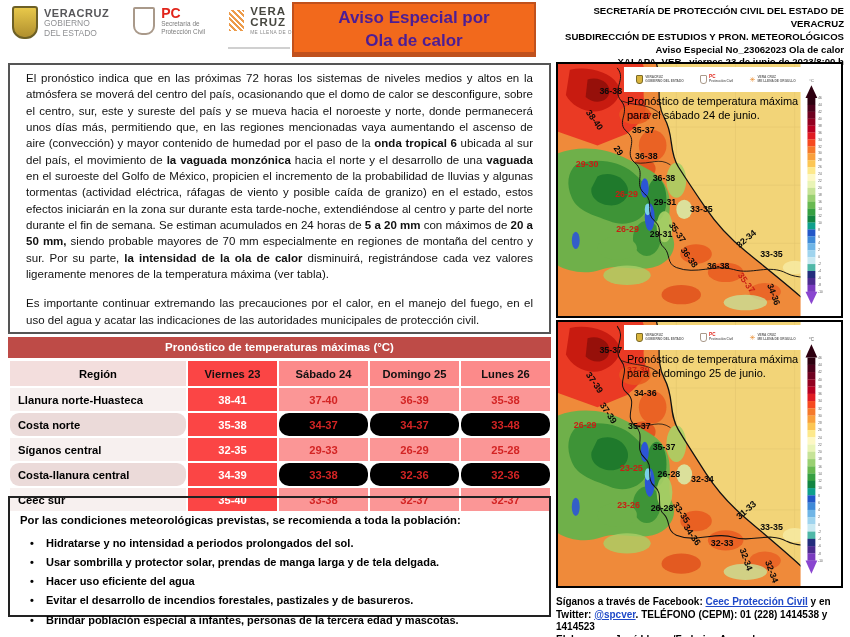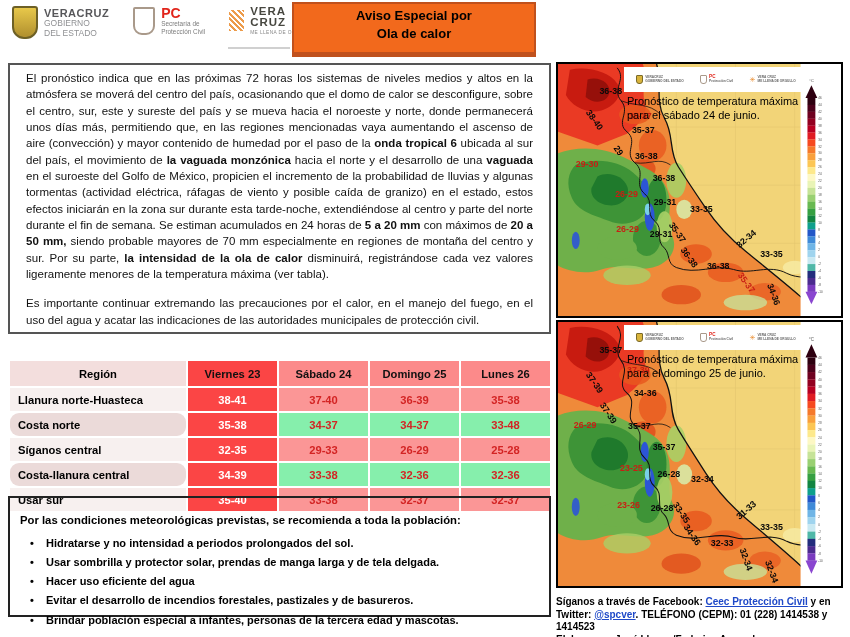--- a/index.html
+++ b/index.html
@@ -12,41 +12,41 @@
   .gov-l1{font-size:11px;font-weight:bold;color:#57575a;letter-spacing:.5px;line-height:1.1;}
   .gov-l2{font-size:8.5px;color:#8f9093;line-height:1.15;}
   .pc-shield{width:22px;height:28px;border:2px solid #a9998a;border-radius:2px 2px 9px 9px;box-sizing:border-box;background:#fff;}
   .pc-abbr{font-size:14px;font-weight:bold;color:#E1251B;line-height:1;}
   .pc-sub{font-size:6.4px;color:#7c7c7c;line-height:1.3;}
   .brand-pattern{width:15px;height:21px;background:repeating-linear-gradient(45deg,#E98A2B 0 2px,#fff 2px 4px);opacity:.85;}
   .brand-vc{font-size:11.5px;font-weight:900;color:#474740;line-height:.95;letter-spacing:1px;}
   .brand-tag{font-size:4.8px;color:#8a8a8a;margin-top:2px;letter-spacing:.4px;white-space:nowrap;}
   .logo-rule{position:absolute;left:228px;top:47px;width:62px;height:2px;background:#d0d0d0;}
 
-  .banner{position:absolute;left:292px;top:2px;width:244px;height:55px;background:#F2691C;border:2px solid #C0511D;border-bottom-width:5px;box-sizing:border-box;color:#000000;font-weight:bold;font-size:13px;text-align:center;line-height:1.35;padding-top:3px;}
+  .banner{position:absolute;left:292px;top:2px;width:244px;height:55px;background:#F2691C;border:2px solid #C0511D;border-bottom-width:5px;box-sizing:border-box;color:#4c1d95;font-weight:bold;font-size:17px;text-align:center;line-height:1.35;padding-top:3px;}
 
   .org{position:absolute;left:548px;top:5px;width:296px;text-align:right;font-weight:bold;font-size:9.6px;line-height:1.34;}
 
   
   .main-box{position:absolute;left:8px;top:63px;width:543px;height:271px;border:2px solid #555;box-sizing:border-box;padding:5px 16px;font-size:11.5px;line-height:1.42;text-align:justify;color:#111;overflow:hidden;}
   .main-box .p2{margin-top:13px;}
 
   
   .tbl-title{position:absolute;left:8px;top:337px;width:543px;height:21px;background:#BE4B47;color:#fff;font-weight:bold;font-size:11.5px;text-align:center;line-height:21px;}
   table.temp{position:absolute;left:8px;top:359px;width:543px;border-collapse:separate;border-spacing:2.5px;table-layout:fixed;font-weight:bold;font-size:11.2px;}
   table.temp th{height:23px;}
   table.temp td{height:21px;}
   th.region-h{background:#F3DEDD;color:#000;}
   th.vie{background:#FB4545;color:#111;}
   th.day{background:#FC8A8A;color:#111;}
   td.region{background:#F7F0EF;text-align:left;padding-left:8px;color:#000;}
   tr.alt td.region{background:#EBDAD9;border-radius:9px;}
   td.vie{background:#FB4545;color:#fff;text-align:center;}
   td.day{background:#FB9696;color:#D32424;text-align:center;}
-  tr.alt td.day{background:#86efac;}
+  tr.alt td.day{background:#000000;border-radius:10px;}
 
   
   .bottom-box{position:absolute;left:8px;top:496px;width:543px;height:121px;border:2px solid #222;box-sizing:border-box;padding:16px 10px;}
   .bottom-title{font-size:11.3px;font-weight:bold;}
   .bottom-box ul{margin:11px 0 0 0;padding:0;list-style:none;}
   .bottom-box li{position:relative;padding-left:26px;font-size:11px;font-weight:bold;margin-bottom:6.5px;line-height:1.15;}
   .bottom-box li::before{content:"\2022";position:absolute;left:10px;top:0;}
 
   
   .map{position:absolute;left:556px;width:287px;border:2px solid #000;box-sizing:border-box;background:#F2D478;overflow:hidden;}
@@ -97,26 +97,33 @@
       </div>
     </div>
   </div>
   <div class="logo-rule"></div>
 
   <div class="banner">
     <div>Aviso Especial por</div>
     <div>Ola de calor</div>
   </div>
 
+  <div class="org">
+    <div>SECRETARÍA DE PROTECCIÓN CIVIL DEL ESTADO DE VERACRUZ</div>
+    <div>SUBDIRECCIÓN DE ESTUDIOS Y PRON. METEOROLÓGICOS</div>
+    <div>Aviso Especial No_23062023 Ola de calor</div>
+    <div>XALAPA, VER., viernes 23 de junio de 2023/8:00 h</div>
+  </div>
 
   <div class="main-box">
     <div class="p1"><span>El pronóstico indica que en las próximas 72 horas los sistemas de niveles medios y altos en la atmósfera se moverá del centro del país, ocasionando que el domo de calor se desconfigure, sobre el centro, sur, este y sureste del país y se mueva hacia el noroeste y norte, donde permanecerá unos días más, permitiendo que, en las regiones mencionadas vaya aumentando el ascenso de aire (convección) y mayor contenido de humedad por el paso de la </span><span style="font-weight: bold;">onda tropical 6</span><span> ubicada al sur del país, el movimiento de </span><span style="font-weight: bold;">la vaguada monzónica</span><span> hacia el norte y el desarrollo de una </span><span style="font-weight: bold;">vaguada</span><span> en el suroeste del Golfo de México, propicien el incremento de la probabilidad de lluvias y algunas tormentas (actividad eléctrica, ráfagas de viento y posible caída de granizo) en el estado, estos efectos iniciarán en la zona sur durante esta tarde-noche, extendiéndose al centro y parte del norte durante el fin de semana. Se estiman acumulados en 24 horas de </span><span style="font-weight: bold;">5 a 20 mm</span><span> con máximos de </span><span style="font-weight: bold;">20 a 50 mm,</span><span> siendo probable mayores de 70 mm especialmente en regiones de montaña del centro y sur. Por su parte, </span><span style="font-weight: bold;">la intensidad de la ola de calor</span><span> disminuirá, registrándose cada vez valores ligeramente menores de la temperatura máxima (ver tabla).</span></div>
     <div class="p2">Es importante continuar extremando las precauciones por el calor, en el manejo del fuego, en el uso del agua y acatar las indicaciones de las autoridades municipales de protección civil.</div>
   </div>
 
+  <div class="tbl-title">Pronóstico de temperaturas máximas (°C)</div>
   <table class="temp">
     <colgroup>
         <col style="width:176px">
         <col style="width:89px">
         <col style="width:89px">
         <col style="width:89px">
         <col style="width:89px">
       </colgroup>
     <thead>
       <tr>
@@ -150,21 +157,21 @@
           <td class="day">25-28</td>
         </tr>
         <tr class="alt">
           <td class="region">Costa-llanura central</td>
           <td class="vie">34-39</td>
           <td class="day">33-38</td>
           <td class="day">32-36</td>
           <td class="day">32-36</td>
         </tr>
         <tr>
-          <td class="region">Usar sur</td>
+          <td class="region">Ceec sur</td>
           <td class="vie">35-40</td>
           <td class="day">33-38</td>
           <td class="day">32-37</td>
           <td class="day">32-37</td>
         </tr>
       </tbody>
   </table>
 
   <div class="bottom-box">
     <div class="bottom-title">Por las condiciones meteorológicas previstas, se recomienda a toda la población:</div>

